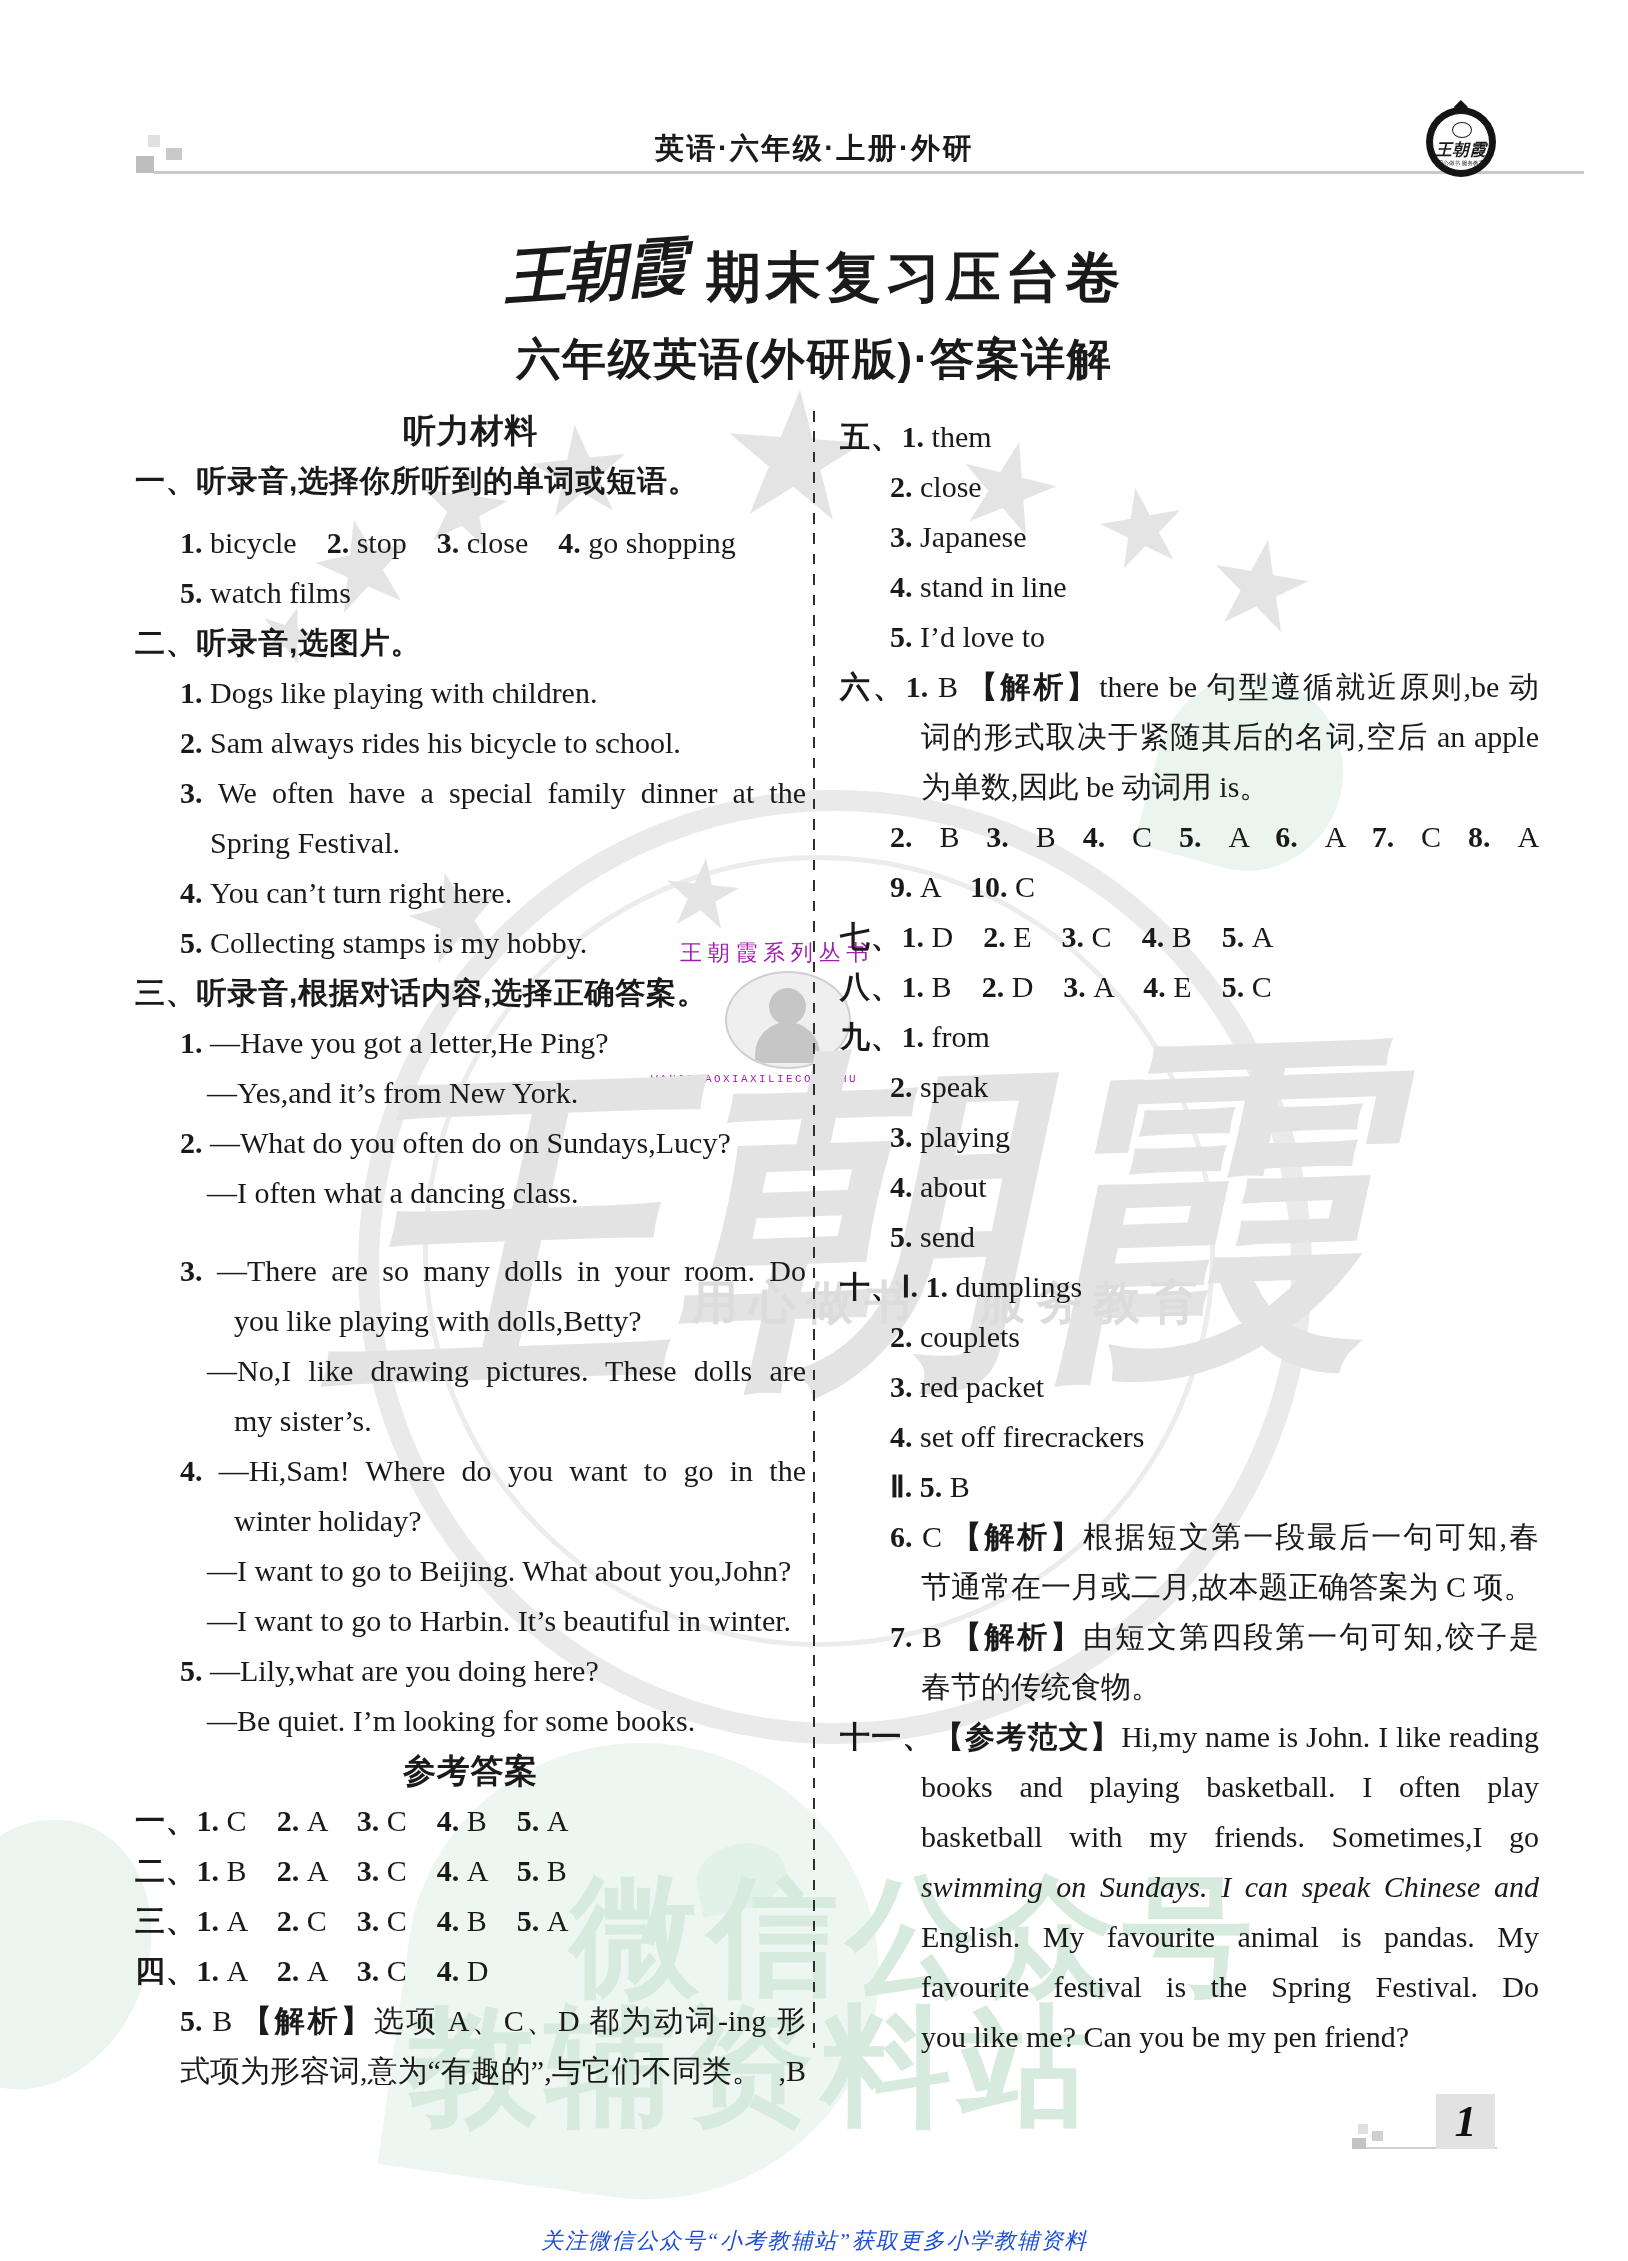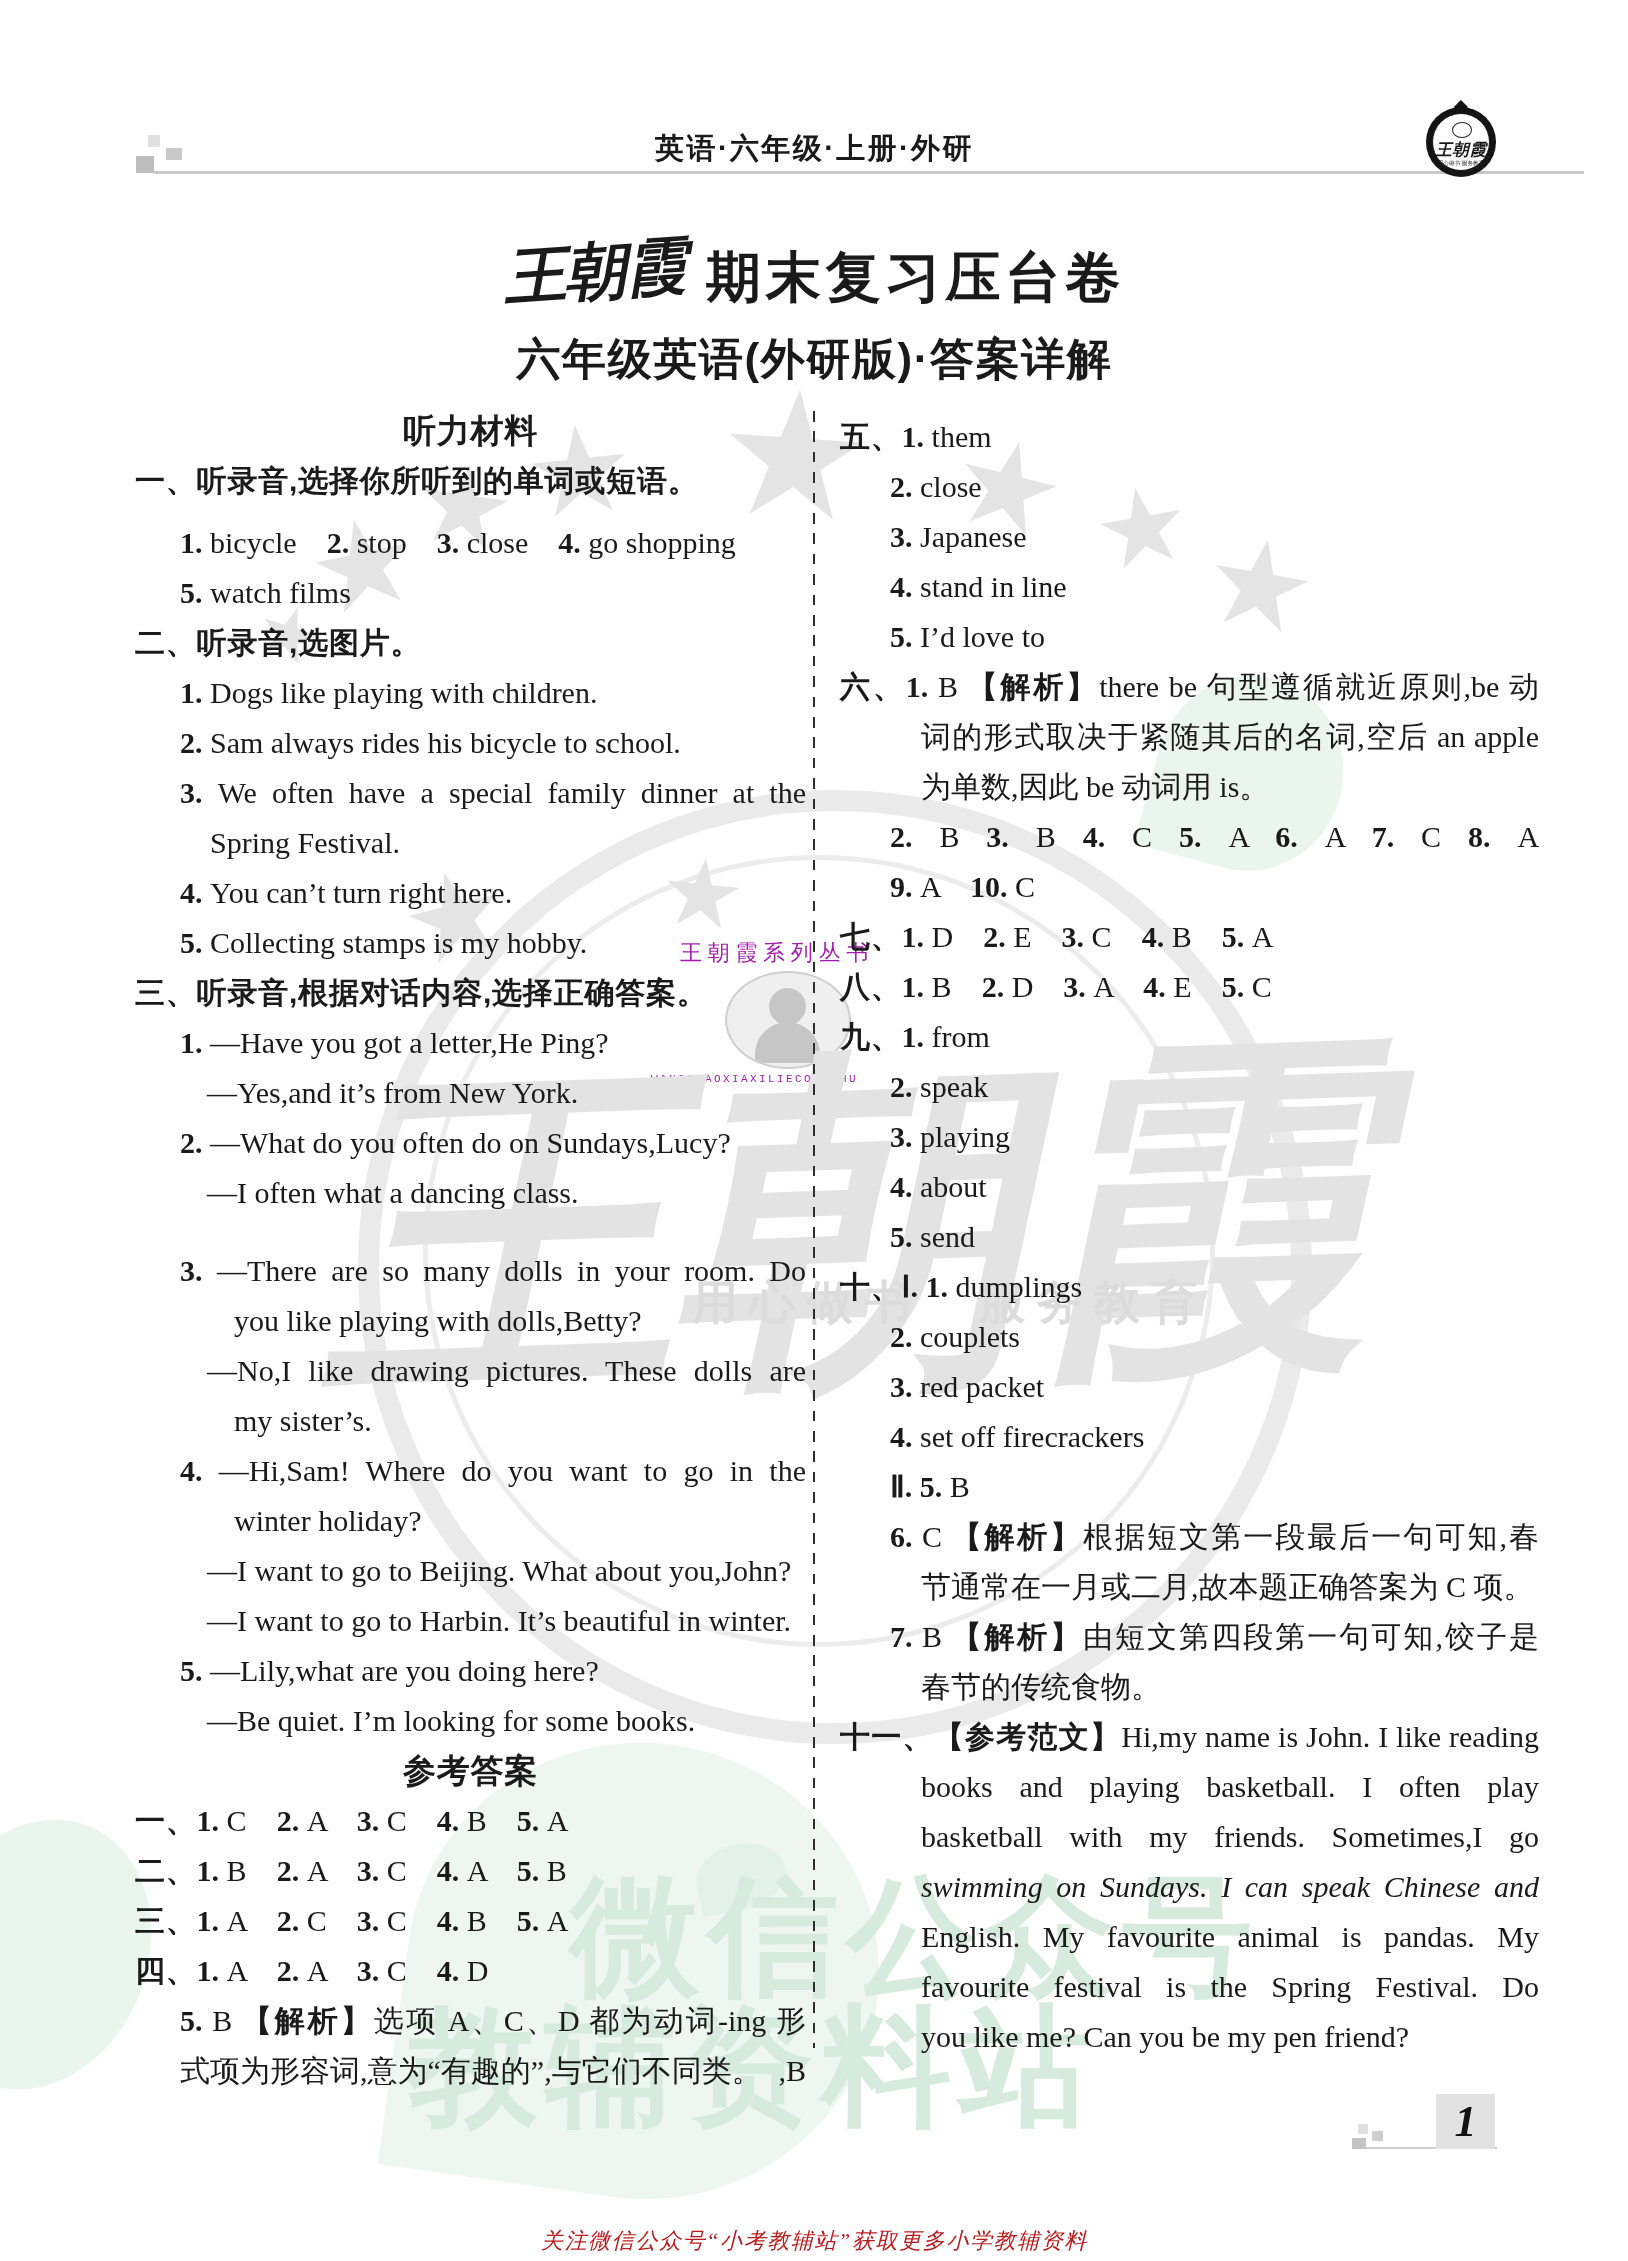--- a/index.html
+++ b/index.html
@@ -59,21 +59,21 @@
   .seg-cn{font-family:"Liberation Serif",serif;}
   .seg-cnb{font-family:"Liberation Sans",sans-serif;font-weight:700;letter-spacing:0.8px;}
   .divider{position:absolute;left:813px;top:411px;width:2.4px;height:1637px;z-index:1;
            background:repeating-linear-gradient(to bottom,#2e2e2e 0 10.6px,transparent 10.6px 20.4px);}
   
   .pagenum-box{position:absolute;left:1436px;top:2094px;width:59px;height:55px;background:#e2e2e2;z-index:2;
                text-align:center;line-height:55px;font-size:44px;font-weight:700;font-style:italic;
                font-family:"Liberation Serif",serif;color:#111;}
   .pagenum-line{position:absolute;left:1352px;top:2147px;width:145px;height:2.4px;background:#cfcfcf;z-index:1;}
   .footer-note{position:absolute;left:0;right:0;top:2226px;text-align:center;z-index:2;
-               font-size:22px;font-style:italic;letter-spacing:1.6px;color:#b91c1c;
+               font-size:22px;font-style:italic;letter-spacing:1.6px;color:#1d4ed8;
                font-family:"Liberation Serif",serif;}
 </style>
 </head>
 <body>
 
 <div class="page">
 
   <div class="wm wm-leaf" style="left:1156px;top:676px;width:187px;height:195px;transform:rotate(15deg);"></div>
   <div class="wm wm-leaf" style="left:407px;top:1743px;width:472px;height:456px;transform:rotate(8deg);background:#eef6f2;"></div>
   <div class="wm wm-leaf" style="left:-73px;top:1816px;width:220px;height:277px;transform:rotate(22deg);"></div>

